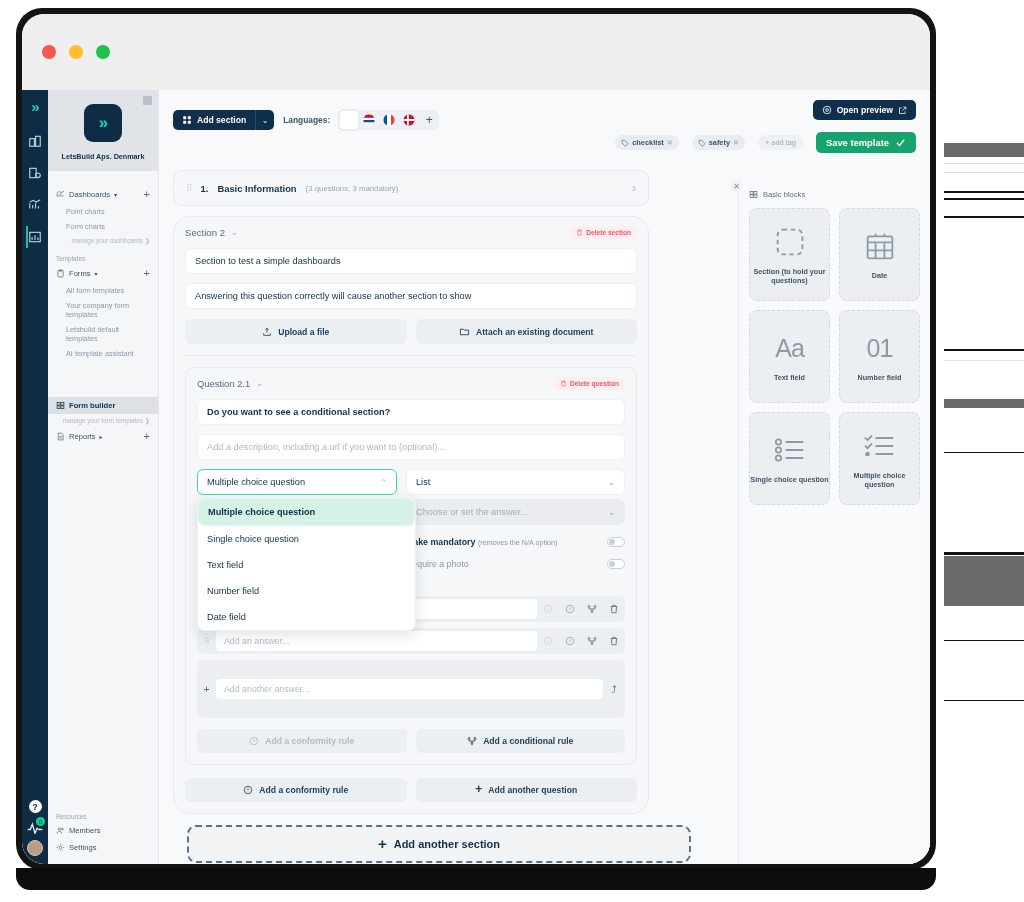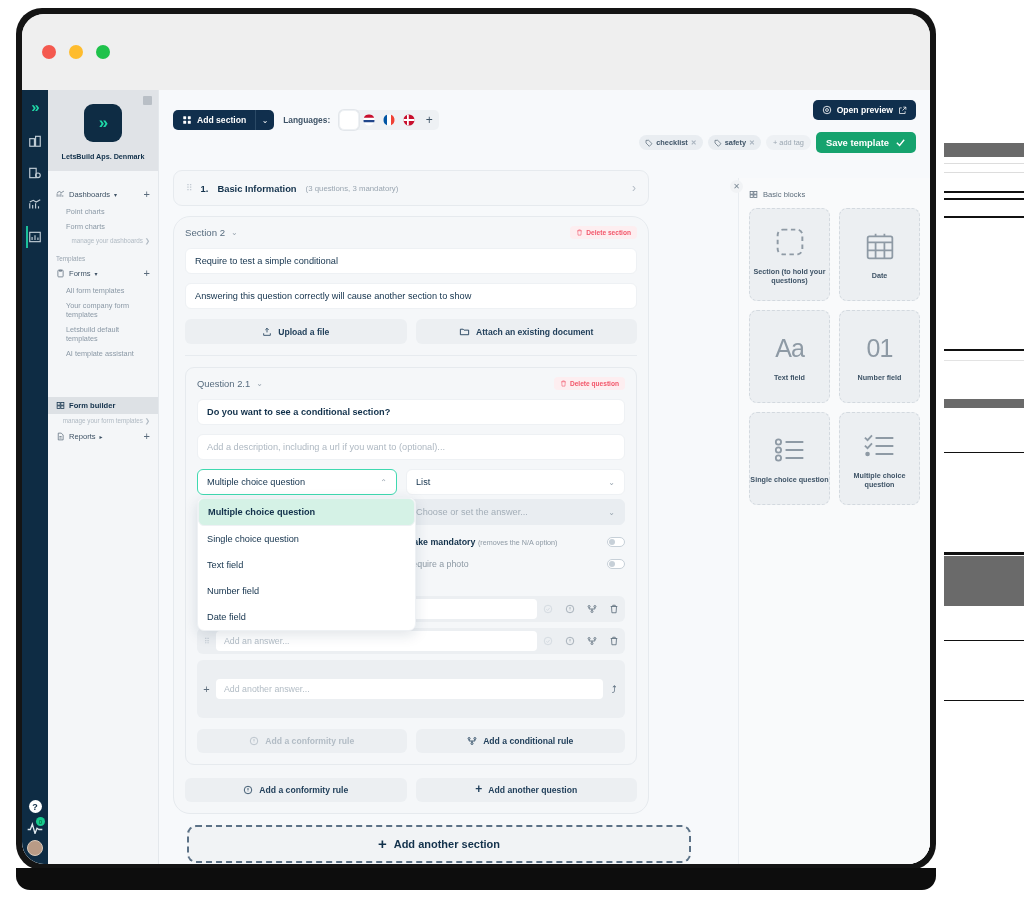--- a/index.html
+++ b/index.html
@@ -89,21 +89,21 @@
   .add-section-btn { display:flex; align-items:stretch; background:#102f4d; color:#fff; border-radius:5px; overflow:hidden; }
   .add-section-btn .lbl { display:flex; align-items:center; gap:5px; padding:5px 9px; font-size:8.6px; font-weight:bold; }
   .add-section-btn .caret { display:flex; align-items:center; justify-content:center; width:19px; border-left:1px solid #2b4a66; font-size:8px; }
   .lang-label { font-size:8.4px; font-weight:bold; color:#3f5467; }
   .flags { display:flex; align-items:center; background:#eef1f4; border-radius:5px; }
   .flag { width:20px; height:20px; display:flex; align-items:center; justify-content:center; }
   .flag.sel { background:#fff; border-radius:5px; box-shadow:0 0 0 1px #e3e7eb; }
   .flag svg { width:12px; height:12px; }
   .flag-plus { width:20px; height:20px; display:flex; align-items:center; justify-content:center; font-size:12px; color:#3f5467; }
 
-  .tags-row { position:absolute; right:14px; top:42px; display:flex; align-items:center; gap:5px; }
+  .tags-row { position:absolute; right:14px; top:42px; display:flex; align-items:center; gap:13px; }
   .tag { display:flex; align-items:center; gap:3px; background:#e9edf1; color:#3f5467; font-size:7.4px; font-weight:bold; border-radius:9px; padding:3px 6px; }
   .tag .x { color:#a9b4bf; font-size:7px; }
   .add-tag { display:flex; align-items:center; gap:2px; background:#eef1f4; color:#9aa6b1; font-size:7.4px; border-radius:9px; padding:3px 7px; }
   .save-btn { background:#16a36e; color:#fff; font-size:9.4px; font-weight:bold; border-radius:5px; padding:5px 10px; display:flex; align-items:center; gap:6px; }
 
   
   .canvas { position:absolute; left:0; top:72px; right:0; bottom:0; overflow:hidden; }
   .scroll-area { padding:8px 14px 0 14px; width:504px; }
 
   .card { background:#f5f7f9; border:1px solid #e6eaee; border-radius:17px; }
@@ -328,20 +328,42 @@
                   <path d="M6 3h8l5 5v13H6z"></path>
                   <path d="M9 12h6M9 16h6"></path>
                 </svg>
             </span>
             <span>Reports</span>
             <span style="font-size:6px;">▸</span>
             <span class="plus">+</span>
           </div>
         </div>
 
+        <div class="nav-bottom">
+          <div class="nav-grouphdr">Resources</div>
+          <div class="nav-row">
+            <span class="ico">
+              <svg viewBox="0 0 24 24" fill="none" stroke="#5d6d7c" stroke-width="2">
+                  <circle cx="9" cy="8" r="3"></circle>
+                  <path d="M3 20c0-3.3 2.7-6 6-6s6 2.7 6 6"></path>
+                  <circle cx="17" cy="8" r="2.4"></circle>
+                </svg>
+            </span>
+            <span>Members</span>
+          </div>
+          <div class="nav-row">
+            <span class="ico">
+              <svg viewBox="0 0 24 24" fill="none" stroke="#5d6d7c" stroke-width="2">
+                  <circle cx="12" cy="12" r="3.2"></circle>
+                  <path d="M12 2v3M12 19v3M2 12h3M19 12h3M5 5l2 2M17 17l2 2M19 5l-2 2M7 17l-2 2"></path>
+                </svg>
+            </span>
+            <span>Settings</span>
+          </div>
+        </div>
       </div>
 
       <div class="main">
 
         <div class="topbar">
 
           <div class="open-preview">
             <svg viewBox="0 0 24 24" width="10" height="10" fill="none" stroke="#fff" stroke-width="2">
                 <circle cx="12" cy="12" r="9"></circle>
                 <circle cx="12" cy="12" r="3.4"></circle>
@@ -444,21 +466,21 @@
                 <span class="sec2-title">Section 2</span>
                 <span class="sec2-caret">⌄</span>
                 <span class="del-pill">
                   <svg viewBox="0 0 24 24" width="7" height="7" fill="none" stroke="#f2566a" stroke-width="2">
                       <path d="M4 6h16M9 6V3h6v3M6 6l1 15h10l1-15"></path>
                     </svg>
                   <span>Delete section</span>
                 </span>
               </div>
 
-              <div class="field">Require to test a simple conditional</div>
+              <div class="field">Section to test a simple dashboards</div>
               <div class="field">Answering this question correctly will cause another section to show</div>
 
               <div class="two-btn">
                 <div class="soft-btn">
                   <svg viewBox="0 0 24 24" width="10" height="10" fill="none" stroke="#23415c" stroke-width="2">
                       <path d="M12 3v10M8 7l4-4 4 4"></path>
                       <path d="M4 15v5h16v-5"></path>
                     </svg>
                   <span>Upload a file</span>
                 </div>

